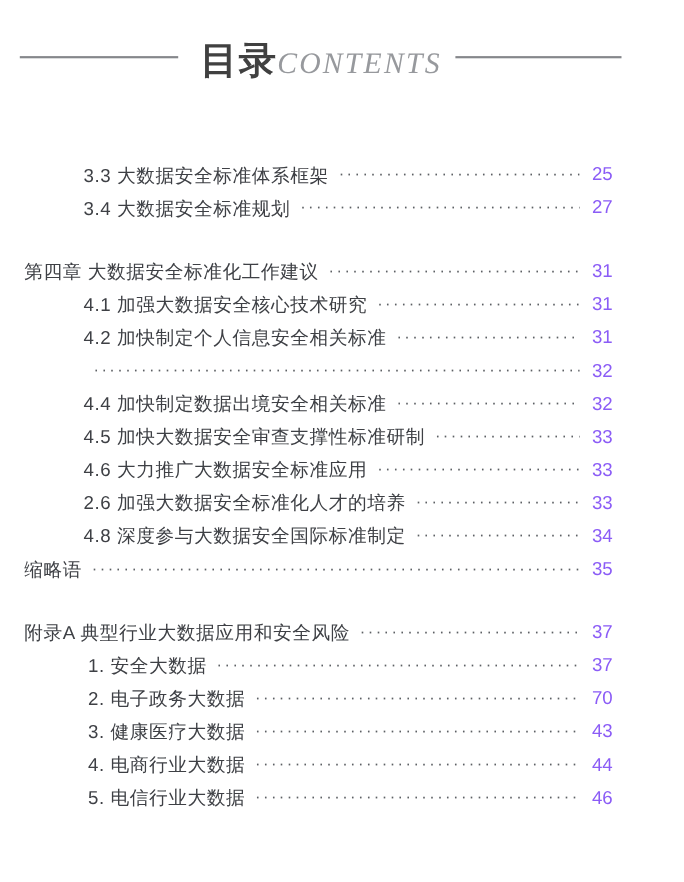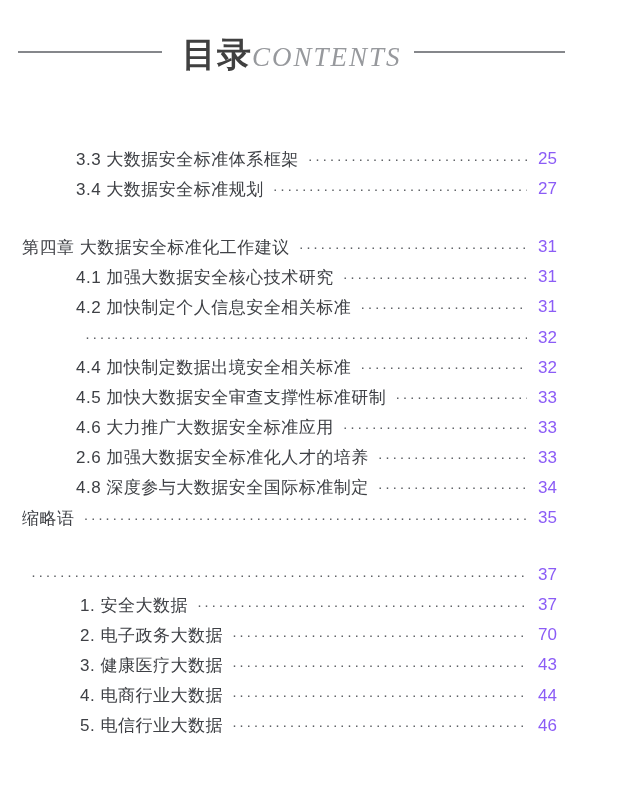--- a/index.html
+++ b/index.html
@@ -162,20 +162,21 @@
     </div>
     <div class="toc-group g3">
       <div class="toc-row indent-0">
     <span class="label">缩略语</span>
     <span class="leader">······················································································································································</span>
     <span class="pagenum">35</span>
   </div>
     </div>
     <div class="toc-group g4">
       <div class="toc-row indent-0">
+    <span class="label">附录A 典型行业大数据应用和安全风险</span>
     <span class="leader">······················································································································································</span>
     <span class="pagenum">37</span>
   </div>
       <div class="toc-row indent-2">
     <span class="label">1. 安全大数据</span>
     <span class="leader">······················································································································································</span>
     <span class="pagenum">37</span>
   </div>
       <div class="toc-row indent-2">
     <span class="label">2. 电子政务大数据</span>

